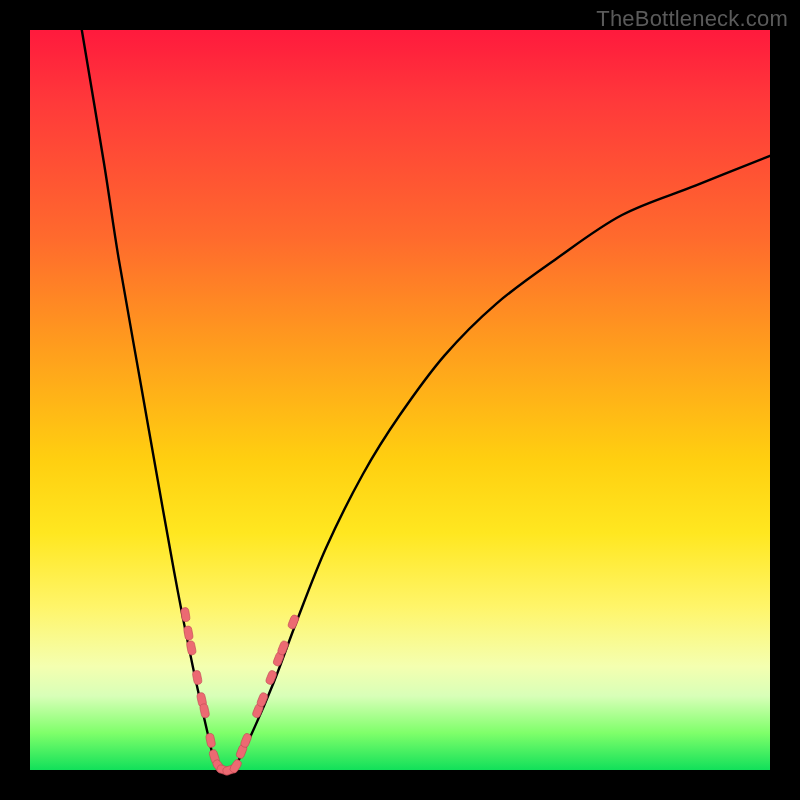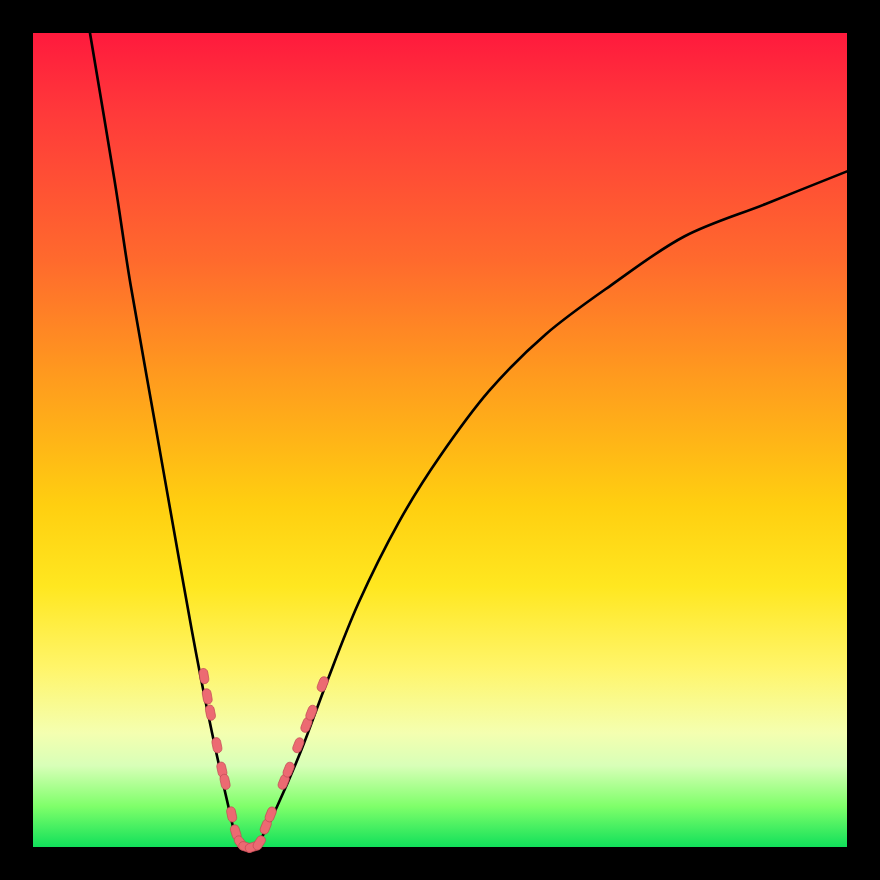--- a/index.html
+++ b/index.html
@@ -84,13 +84,14 @@
           <rect x="-7" y="-4" width="14" height="8" rx="4" fill="#ec6a72" stroke="#c24a55" stroke-width="0.6" transform="translate(216.1 710.4) rotate(-68.2)"></rect>
           <rect x="-7" y="-4" width="14" height="8" rx="4" fill="#ec6a72" stroke="#c24a55" stroke-width="0.6" transform="translate(227.9 680.8) rotate(-68.2)"></rect>
           <rect x="-7" y="-4" width="14" height="8" rx="4" fill="#ec6a72" stroke="#c24a55" stroke-width="0.6" transform="translate(232.4 669.7) rotate(-68.2)"></rect>
           <rect x="-7" y="-4" width="14" height="8" rx="4" fill="#ec6a72" stroke="#c24a55" stroke-width="0.6" transform="translate(241.2 647.5) rotate(-68.2)"></rect>
           <rect x="-7" y="-4" width="14" height="8" rx="4" fill="#ec6a72" stroke="#c24a55" stroke-width="0.6" transform="translate(248.6 629.0) rotate(-68.2)"></rect>
           <rect x="-7" y="-4" width="14" height="8" rx="4" fill="#ec6a72" stroke="#c24a55" stroke-width="0.6" transform="translate(253.1 617.9) rotate(-68.2)"></rect>
           <rect x="-7" y="-4" width="14" height="8" rx="4" fill="#ec6a72" stroke="#c24a55" stroke-width="0.6" transform="translate(263.4 592.0) rotate(-68.2)"></rect>
         </g>
     </svg>
   </div>
+  <div class="watermark">TheBottleneck.com</div>
 </div>
 
 </body></html>

